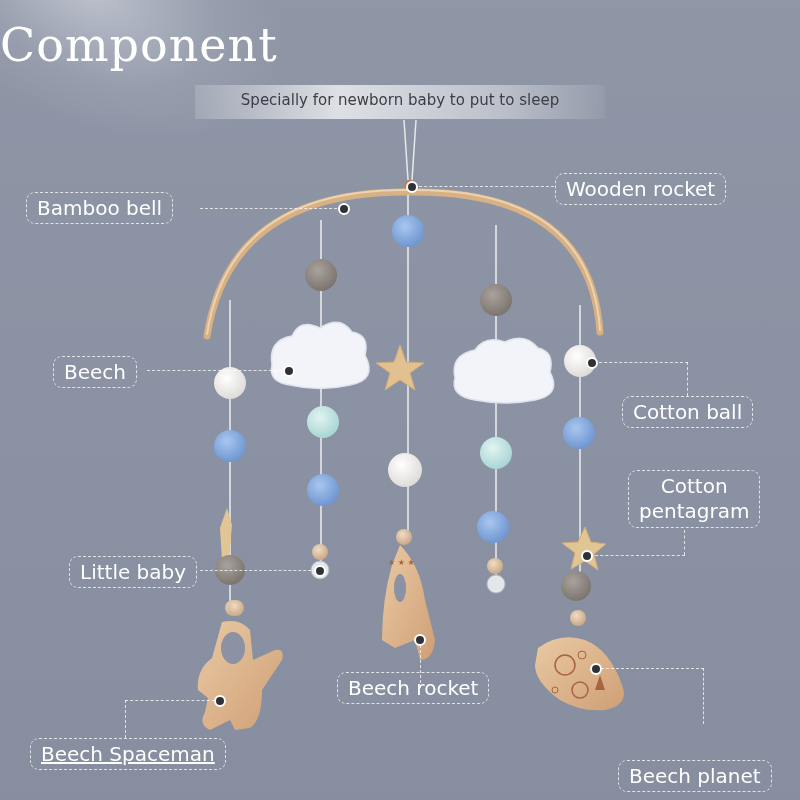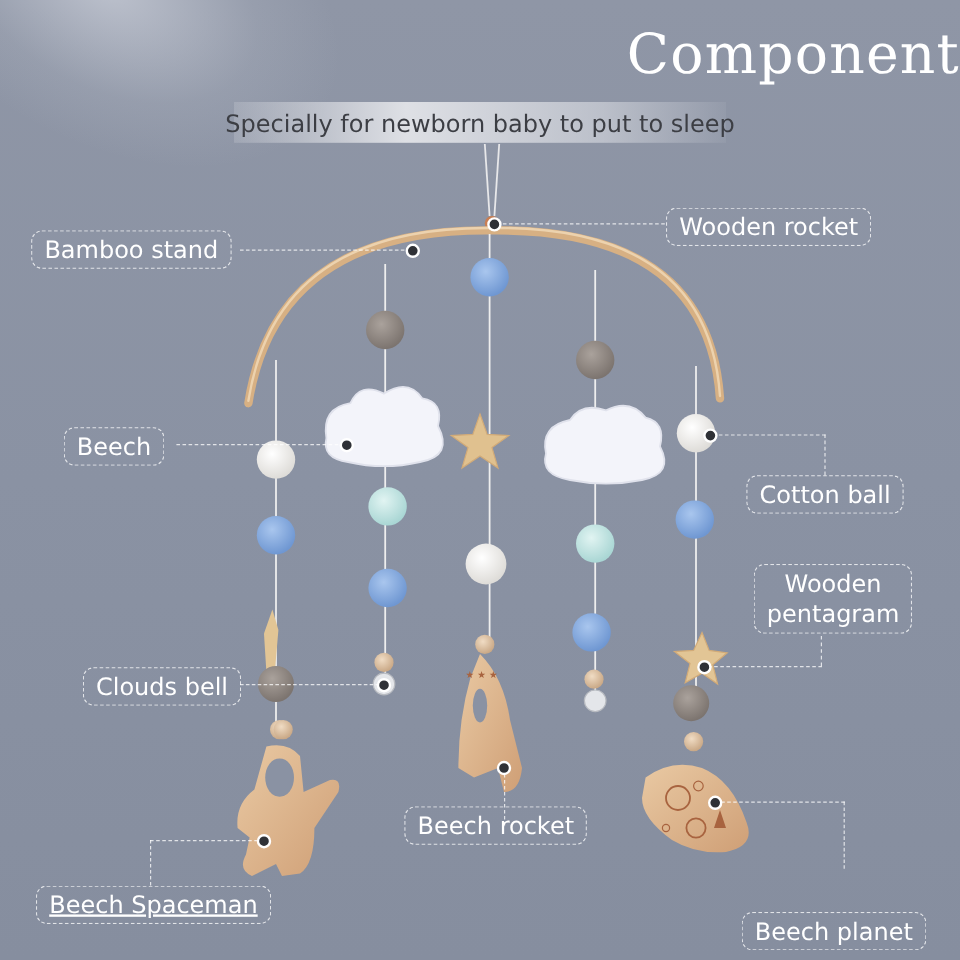--- a/index.html
+++ b/index.html
@@ -7,31 +7,31 @@
   .stage {
     position: relative; width: 800px; height: 800px; overflow: hidden;
     background: linear-gradient(180deg, #8f96a6 0%, #8a92a3 50%, #868e9f 100%);
   }
   .light {
     position: absolute; left: -120px; top: -140px; width: 420px; height: 260px;
     background: radial-gradient(ellipse at center, rgba(225,228,236,0.55) 0%, rgba(200,205,215,0.15) 45%, rgba(150,156,170,0) 70%);
     transform: rotate(28deg);
   }
   .title {
-    position: absolute; left: 0; right: 0; top: 18px; text-align: right;
+    position: absolute; left: 0; right: 0; top: 18px; text-align: left;
     font-family: "DejaVu Serif", "Liberation Serif", serif;
     font-size: 46px; color: #ffffff; letter-spacing: 1px;
   }
   .subtitle-bar {
     position: absolute; left: 195px; top: 85px; width: 410px; height: 34px;
     background: linear-gradient(90deg, rgba(225,227,232,0.2) 0%, rgba(236,237,240,0.85) 35%, rgba(225,227,232,0.55) 75%, rgba(200,204,212,0.1) 100%);
   }
   .subtitle {
     position: absolute; left: 0; right: 0; top: 91px; text-align: center;
-    font-family: "DejaVu Sans", sans-serif; font-size: 20px; color: #3c3e44;
+    font-family: "DejaVu Sans", sans-serif; font-size: 15px; color: #3c3e44;
   }
   .label {
     position: absolute; border: 1.5px dashed rgba(255,255,255,0.75); border-radius: 9px;
     color: #ffffff; font-size: 20px; line-height: 26px; padding: 2px 10px;
     font-family: "DejaVu Sans", sans-serif; white-space: nowrap; text-align: center;
   }
   .lead { position: absolute; border-color: rgba(255,255,255,0.75); border-style: dashed; border-width: 0; }
   .h { border-top-width: 1.5px; height: 0; }
   .v { border-left-width: 1.5px; width: 0; }
   .dot {
@@ -181,25 +181,25 @@
   <div class="dot" style="left:420px; top:640px;"></div>
 
   <div class="lead h" style="left:125px; top:700px; width:95px;"></div>
   <div class="lead v" style="left:125px; top:700px; height:38px;"></div>
   <div class="dot" style="left:220px; top:701px;"></div>
 
   <div class="lead h" style="left:596px; top:668px; width:108px;"></div>
   <div class="lead v" style="left:703px; top:668px; height:56px;"></div>
   <div class="dot" style="left:596px; top:669px;"></div>
 
-  <div class="label" style="left:26px; top:192px;">Bamboo stand</div>
+  <div class="label" style="left:26px; top:192px;">Bamboo bell</div>
   <div class="label" style="left:555px; top:173px;">Wooden rocket</div>
   <div class="label" style="left:53px; top:356px;">Beech</div>
   <div class="label" style="left:622px; top:396px;">Cotton ball</div>
   <div class="label" style="left:628px; top:470px; line-height:25px; padding:3px 10px;">
-    <div>Wooden</div>
+    <div>Cotton</div>
     <div>pentagram</div>
   </div>
-  <div class="label" style="left:69px; top:556px;">Clouds bell</div>
+  <div class="label" style="left:69px; top:556px;">Little baby</div>
   <div class="label" style="left:337px; top:672px;">Beech rocket</div>
   <div class="label" style="left:30px; top:738px;text-decoration:underline;">Beech Spaceman</div>
   <div class="label" style="left:618px; top:760px;">Beech planet</div>
 </div>
 
 </body></html>

